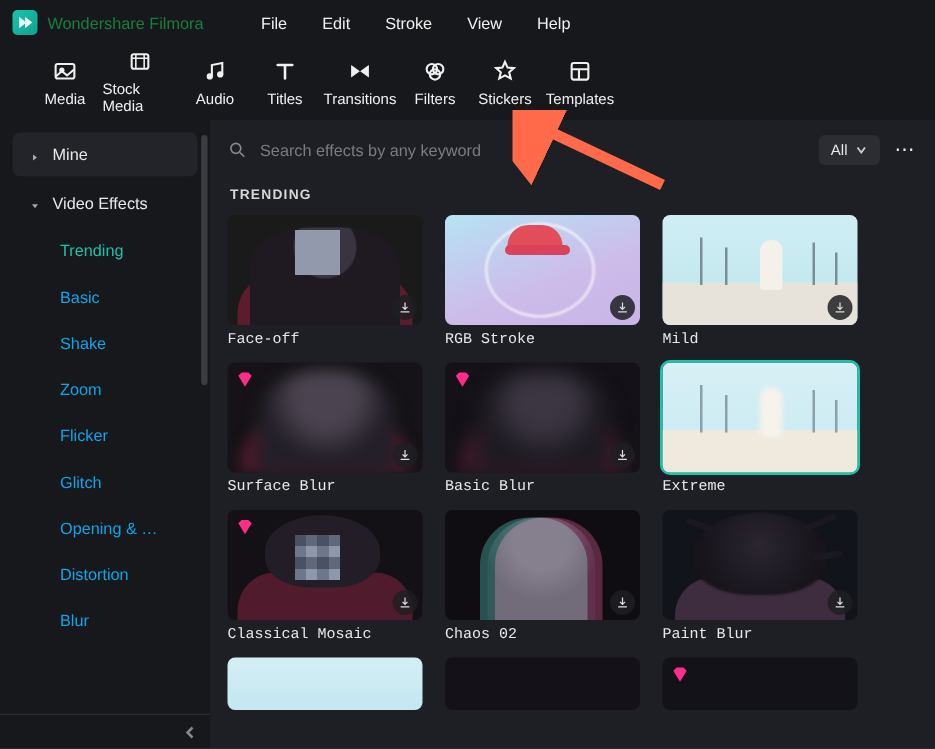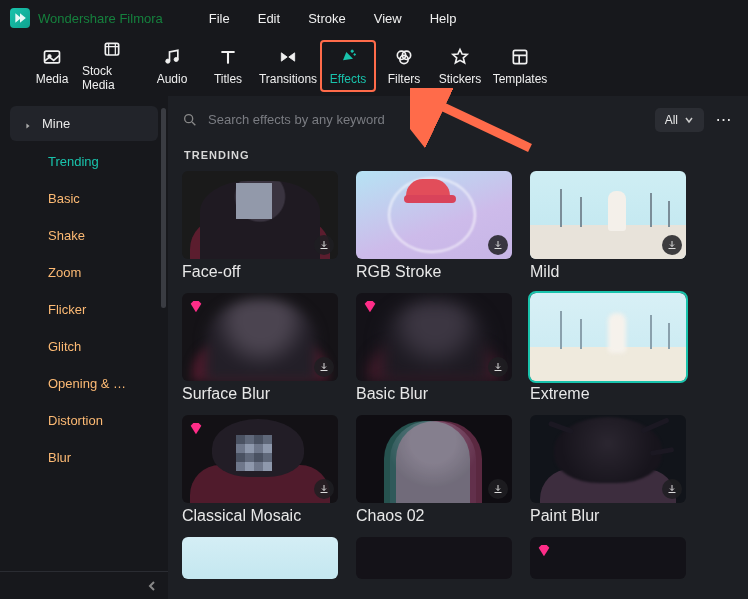--- a/index.html
+++ b/index.html
@@ -22,21 +22,21 @@
   .tool-btn.narrow { width: 56px; }
 
   
   .main { display: flex; height: calc(100% - 96px); }
 
   
   .sidebar { width: 168px; background: #17181c; padding-top: 8px; position: relative; display:flex; flex-direction:column;}
   .side-section { font-size: 13px; color: #e8e8e8; padding: 10px 14px 10px 32px; cursor: pointer; position: relative; border-radius:6px; margin:2px 10px;}
   .side-section .caret { position: absolute; left: 14px; top: 12px; width:8px; height:8px; }
   .side-section.dark { background:#22242a; }
-  .side-sub { font-size: 13px; padding: 11px 14px 11px 48px; cursor: pointer; color: #fdba74; }
+  .side-sub { font-size: 13px; padding: 11px 14px 11px 48px; cursor: pointer; color: #0ea5e9; }
   .side-sub.active { color: #19c3ac; }
   .scroll-thumb { position:absolute; right:2px; top:12px; width:5px; height:200px; background:#3a3c42; border-radius:3px;}
   .sidebar-bottom { margin-top:auto; height:28px; border-top:1px solid #2a2c32; display:flex; align-items:center; justify-content:flex-end; padding-right:10px;}
   .sidebar-bottom svg{ width:12px;height:12px;stroke:#888;}
 
   
   .content { flex: 1; background: #1d1f24; display: flex; flex-direction: column; overflow: hidden; }
   .search-row { display: flex; align-items: center; height: 48px; padding: 0 14px; gap: 10px; }
   .search-icon { width: 16px; height: 16px; stroke:#888; fill:none;}
   .search-input { flex: 1; background: transparent; border: none; outline: none; color: #fdba74; font-size: 13px; }
@@ -44,21 +44,21 @@
   .filter-pill { background:#2b2d33; color:#e8e8e8; font-size:12px; padding:5px 10px; border-radius:5px; display:flex; align-items:center; gap:6px; cursor:pointer;}
   .more-dots { width:20px; text-align:center; color:#e8e8e8; cursor:pointer; font-size:16px; letter-spacing:1px;}
 
   .section-title { font-size: 11px; font-weight: 700; letter-spacing: 1px; color: #d8d8d8; padding: 6px 16px 10px; }
 
   .grid { padding: 0 14px 14px; overflow-y:auto; }
   .row { display: flex; gap: 18px; margin-bottom: 12px; }
   .card { width: 156px; }
   .thumb { width: 156px; height: 88px; border-radius: 6px; position: relative; overflow: hidden; cursor: pointer; }
   .thumb.selected { outline: 2px solid #19c3ac; }
-  .card-label { font-size: 16px; color: #e8e8e8; margin-top: 4px; }
+  .card-label { font-size: 12px; color: #e8e8e8; margin-top: 4px; font-family: Liberation Mono, monospace; }
   .dl-badge { position:absolute; right:4px; bottom:4px; width:20px; height:20px; border-radius:50%; background:rgba(30,30,34,.85); display:flex; align-items:center; justify-content:center;}
   .dl-badge svg{width:12px;height:12px;stroke:#ddd;fill:none;}
   .gem-badge { position:absolute; left:6px; top:6px; width:16px;height:16px; }
   .gem-badge svg{width:16px;height:16px;}
 
   
   .arrow-overlay { position:absolute; left:410px; top:88px; pointer-events:none; }
   .arrow-overlay svg { width:130px; height:70px; }
 
   
@@ -174,30 +174,20 @@
   </div>
   <div class="tool-btn">
     <span class="tool-icon">
         <svg viewBox="0 0 24 24">
           <path d="M4 7 L11 12 L4 17 Z"></path>
           <path d="M20 7 L13 12 L20 17 Z"></path>
         </svg>
       </span>
     <span>Transitions</span>
   </div>
-  <div class="tool-btn narrow highlighted">
-    <span class="tool-icon">
-        <svg viewBox="0 0 24 24">
-          <path d="M6 16 L10 6 L18 14 L6 16 Z" fill="#19c3ac" stroke="none"></path>
-          <circle cx="17" cy="5" r="1.4" fill="#19c3ac"></circle>
-          <circle cx="20" cy="9" r="1" fill="#19c3ac"></circle>
-        </svg>
-      </span>
-    <span>Effects</span>
-  </div>
   <div class="tool-btn narrow">
     <span class="tool-icon">
         <svg viewBox="0 0 24 24">
           <circle cx="9" cy="10" r="5" fill="none" stroke-width="2"></circle>
           <circle cx="15" cy="10" r="5" fill="none" stroke-width="2"></circle>
           <circle cx="12" cy="15" r="5" fill="none" stroke-width="2"></circle>
         </svg>
       </span>
     <span>Filters</span>
   </div>
@@ -222,20 +212,26 @@
 
 <div class="main">
 
   <div class="sidebar">
     <div class="scroll-thumb"></div>
     <div class="side-section dark">
       <span class="caret"><svg viewBox="0 0 10 10">
             <path d="M3 2 L7 5 L3 8" fill="#aaa"></path>
           </svg></span>
       <span>Mine</span>
+    </div>
+    <div class="side-section">
+      <span class="caret"><svg viewBox="0 0 10 10">
+            <path d="M2 3 L5 7 L8 3" fill="#aaa"></path>
+          </svg></span>
+      <span>Video Effects</span>
     </div>
     <div class="side-sub active">Trending</div>
     <div class="side-sub">Basic</div>
     <div class="side-sub">Shake</div>
     <div class="side-sub">Zoom</div>
     <div class="side-sub">Flicker</div>
     <div class="side-sub">Glitch</div>
     <div class="side-sub">Opening &amp; …</div>
     <div class="side-sub">Distortion</div>
     <div class="side-sub">Blur</div>

